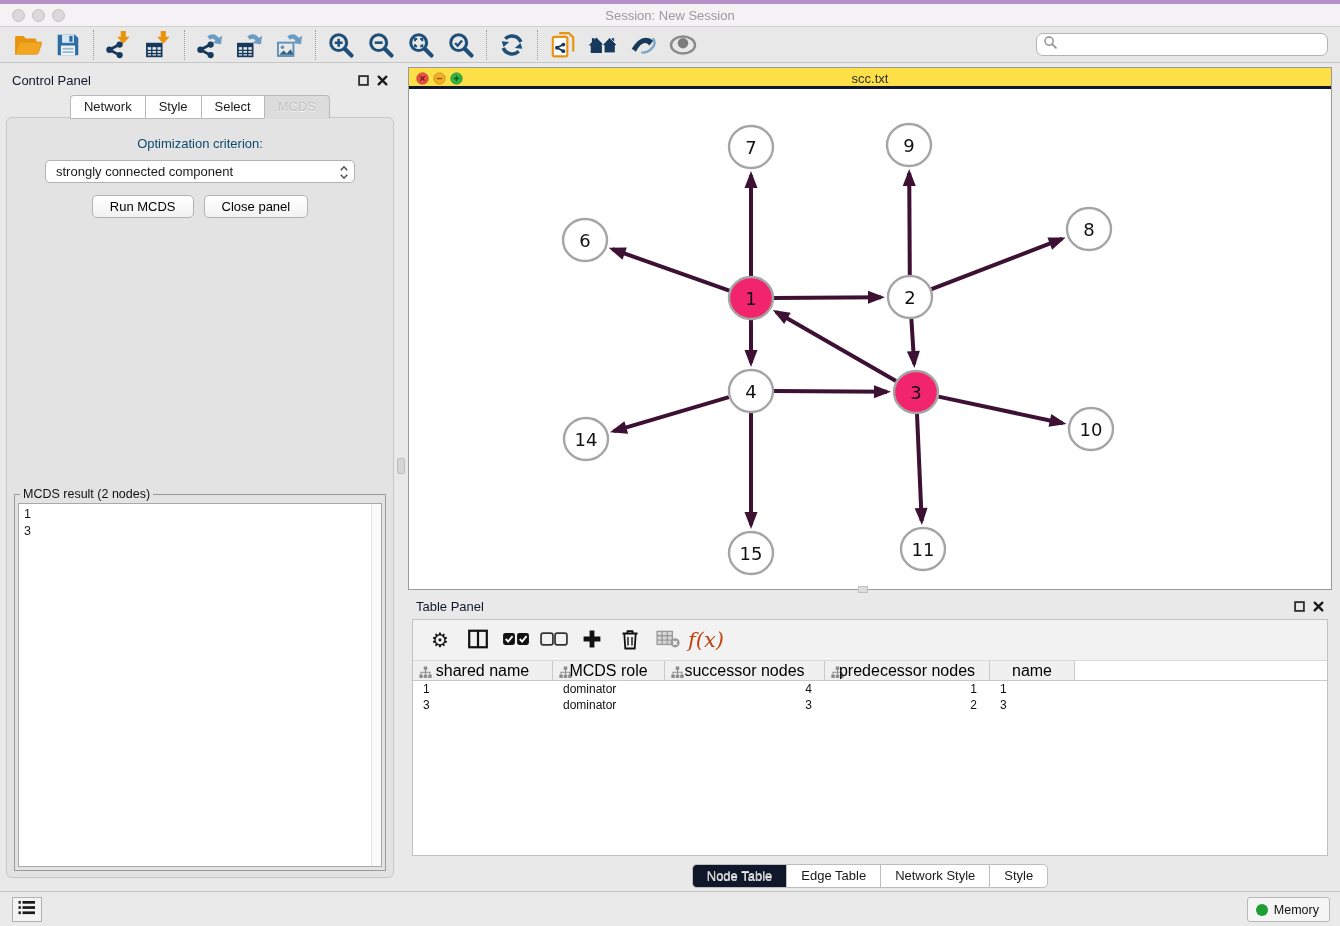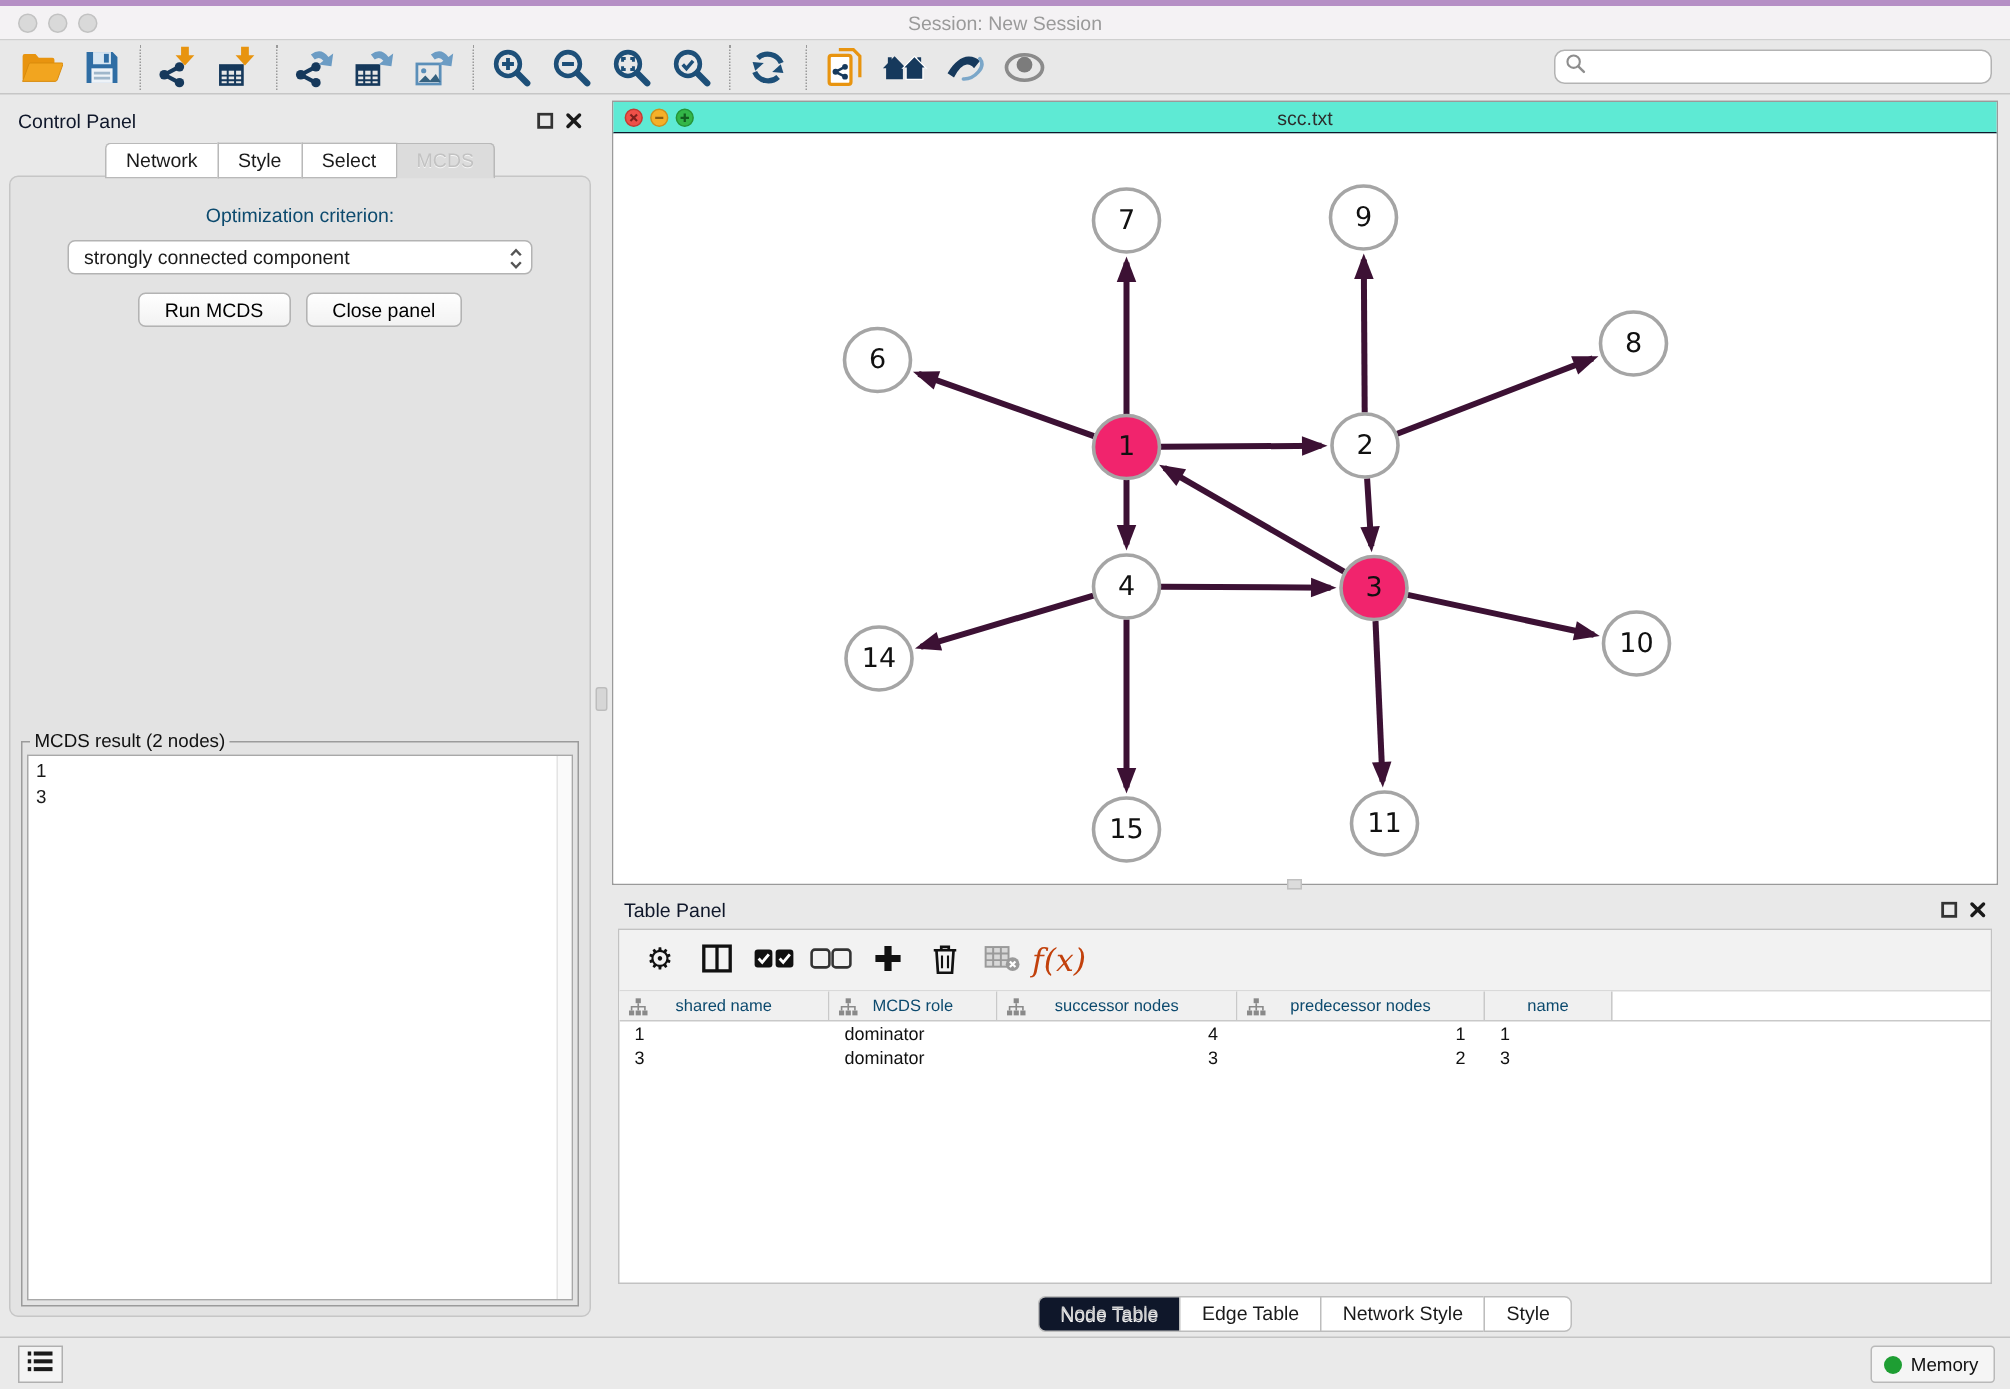--- a/index.html
+++ b/index.html
@@ -38,36 +38,36 @@
   .criterion { margin:9px auto 0; width:310px; height:23px; background:#fff; border:1px solid #b3b3b3; border-radius:5px; display:flex; align-items:center; font-size:13px; padding-left:10px; position:relative; }
   .criterion .stepper { position:absolute; right:5px; top:3px; }
   .btn-row { display:flex; justify-content:center; gap:10px; margin-top:12px; }
   .cp-btn { height:23px; padding:0 17px; font-size:13px; background:linear-gradient(#ffffff,#f2f2f2); border:1px solid #b3b3b3; border-radius:5px; font-family:"Liberation Sans",sans-serif; }
   .mcds-fieldset { position:absolute; left:7px; right:7px; top:376px; bottom:6px; border:1px solid #9b9b9b; }
   .mcds-legend { position:absolute; left:5px; top:-8px; background:#e3e3e3; padding:0 3px; font-size:12.5px; color:#111; }
   .mcds-text { position:absolute; left:3px; right:3px; top:8px; bottom:3px; background:#fff; border:1px solid #a8a8a8; font-size:12.5px; line-height:17px; padding:2px 5px; overflow:hidden; }
   .mcds-scroll { position:absolute; right:0; top:0; bottom:0; width:10px; background:#fafafa; border-left:1px solid #e4e4e4; }
   
   .net-window { position:absolute; left:408px; top:67px; width:924px; height:523px; border:1px solid #9a9a9a; background:#fff; }
-  .net-titlebar { height:21px; background:#5eead4; border-bottom:1px solid #0f172a; position:relative; }
+  .net-titlebar { height:21px; background:#fde047; border-bottom:3px solid #0f172a; position:relative; }
   .net-title { text-align:center; font-size:13px; color:#2c2c2c; line-height:21px; }
   .net-lights { position:absolute; left:7px; top:4px; display:flex; gap:4px; }
   .net-lights svg { display:block; }
   .net-canvas { position:absolute; left:0; top:21px; right:0; bottom:0; background:#fff; }
   .v-grip { position:absolute; left:397px; top:458px; width:8px; height:16px; background:#d6d6d6; border:1px solid #bdbdbd; border-radius:2px; }
   .h-grip { position:absolute; left:858px; top:586px; width:10px; height:7px; background:#dcdcdc; border:1px solid #c0c0c0; }
   
   .table-panel { position:absolute; left:408px; top:594px; width:924px; height:294px; }
   .tp-box { position:absolute; left:4px; right:4px; top:25px; height:237px; background:#fff; border:1px solid #c2c2c2; }
   .tp-toolbar { height:40px; background:#f2f2f2; display:flex; align-items:center; padding-left:10px; gap:4px; }
   .tp-btn { width:34px; height:30px; display:flex; align-items:center; justify-content:center; background:transparent; border:none; }
   .tp-btn .uni { font-size:20px; color:#111; line-height:1; }
   .fx-label { font-family:"DejaVu Serif", serif; font-style:italic; font-size:21px; color:#c2410c; }
   .tp-header { display:flex; border-bottom:1px solid #c9c9c9; border-top:1px solid #d9d9d9; height:21px; background:#fff; }
-  .th-cell { position:relative; height:100%; background:#f0f0f0; border-right:1px solid #c9c9c9; font-size:11px; color:#0c4a6e; }
+  .th-cell { position:relative; height:100%; background:#f0f0f0; border-right:1px solid #c9c9c9; font-size:16px; color:#000000; }
   .th-cell .lbl { position:absolute; left:0; right:0; top:0; bottom:0; display:flex; align-items:center; justify-content:center; }
   .th-cell .tree { position:absolute; left:6px; top:4px; }
   .tp-row { display:flex; height:16px; font-size:12px; color:#111; }
   .td-cell { height:100%; display:flex; align-items:center; }
   .td-cell.left { justify-content:flex-start; padding-left:10px; }
   .td-cell.right { justify-content:flex-end; padding-right:13px; }
   .tp-tabs { position:absolute; left:0; right:0; top:270px; display:flex; justify-content:center; }
   .tp-tab { font-size:13px; padding:3px 14px 4px; background:#fff; border:1px solid #bdbdbd; border-right:none; }
   .tp-tab:first-child { border-radius:5px 0 0 5px; }
   .tp-tab:last-child { border-right:1px solid #bdbdbd; border-radius:0 5px 5px 0; }

